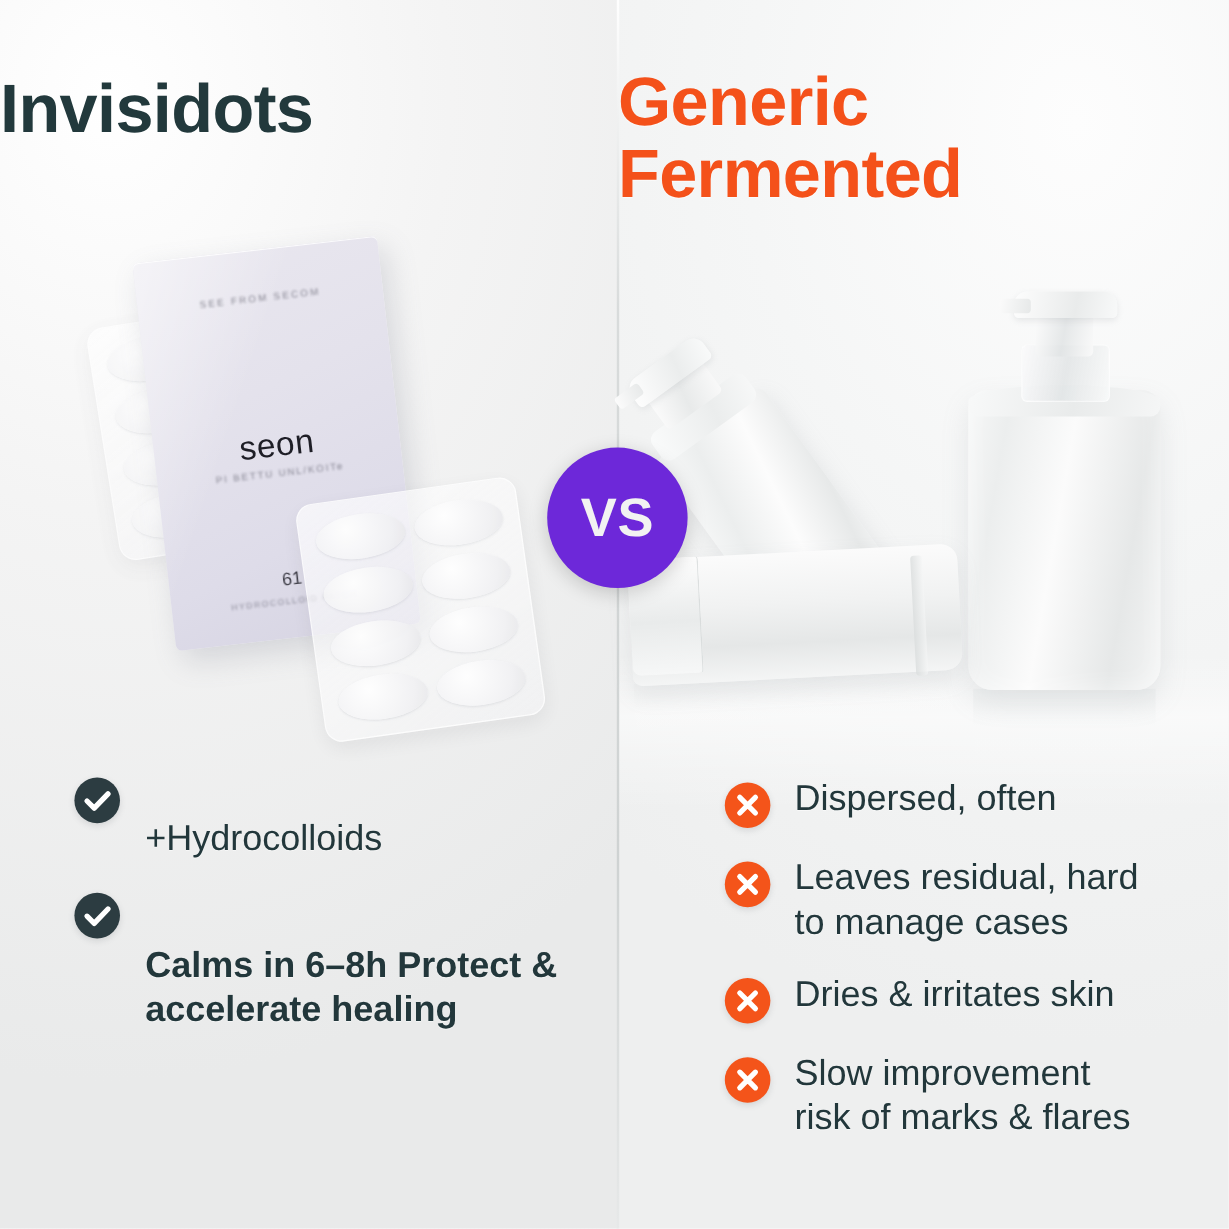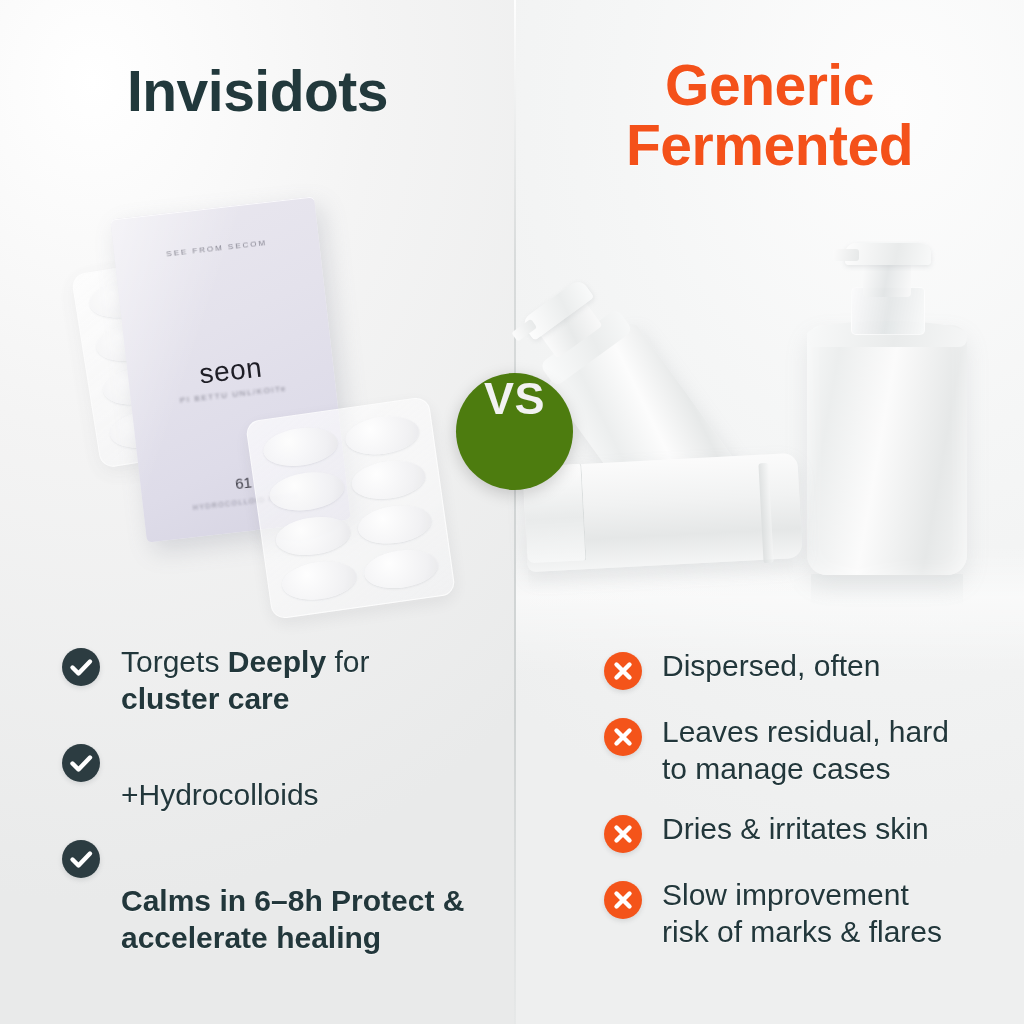--- a/index.html
+++ b/index.html
@@ -23,30 +23,30 @@
   #divider{position:absolute;left:514px;top:0;width:2px;height:1024px;
     background:linear-gradient(to bottom,rgba(255,255,255,.95),rgba(215,218,218,.95) 25%,rgba(205,209,209,.95) 70%,rgba(230,232,232,.9));
     z-index:4;}
 
   
   #floor-sheen{position:absolute;left:515px;top:545px;width:509px;height:130px;
     background:linear-gradient(to bottom,rgba(255,255,255,.0),rgba(255,255,255,.55) 40%,rgba(255,255,255,0));
     z-index:3;pointer-events:none;}
 
   
-  .title{position:absolute;z-index:6;text-align:center;font-weight:bold;letter-spacing:-.5px;}
+  .title{position:absolute;z-index:6;font-weight:bold;letter-spacing:-.5px;}
   #title-left{left:0;width:515px;top:62px;font-size:57px;line-height:1.05;color:#22393c;
     text-shadow:0 1px 1px rgba(255,255,255,.75);}
   #title-right{left:515px;width:509px;top:55px;font-size:57px;line-height:1.06;color:#f4511a;
     text-shadow:0 1px 1px rgba(255,255,255,.7);}
   #title-right .ln{display:block;}
 
   
   #vs-badge{position:absolute;left:456px;top:373px;width:117px;height:117px;border-radius:50%;
-    background:#4d7c0f;z-index:8;display:flex;align-items:flex-start;justify-content:center;
+    background:#6d28d9;z-index:8;display:flex;align-items:center;justify-content:center;
     box-shadow:0 4px 16px rgba(0,0,0,.18);}
   #vs-badge span{color:#f2f2f2;font-size:45px;font-weight:bold;letter-spacing:.5px;
     font-family:"Liberation Sans","DejaVu Sans",sans-serif;}
 
   
   #art-left{position:absolute;left:0;top:190px;width:515px;height:420px;z-index:5;}
 
   .patch-sheet{position:absolute;border-radius:14px;
     background:linear-gradient(150deg,rgba(255,255,255,.72),rgba(246,246,248,.52));
     border:1px solid rgba(255,255,255,.75);
@@ -225,45 +225,37 @@
     <div id="tube-seam"></div>
     <div id="tube-cap"></div>
   </div>
 
   <div id="vs-badge">
     <span>VS</span>
   </div>
 
   <div class="list" id="list-left">
 
+
+
     <div class="bullet">
       <span class="badge ok">
         <svg viewBox="0 0 38 38">
             <path d="M10.5 19.5 L16.5 25.5 L28 13.5" fill="none" stroke="#ffffff" stroke-width="4.4" stroke-linecap="round" stroke-linejoin="round"></path>
           </svg>
       </span>
-      <span class="btext"><span class="rg">Torgets </span><b>Deeply</b><span class="rg"> for</span><br><b>cluster care</b></span>
-    </div>
-
+      <span class="btext"><br><span class="rg">+Hydrocolloids</span></span>
+    </div>
 
     <div class="bullet">
       <span class="badge ok">
         <svg viewBox="0 0 38 38">
             <path d="M10.5 19.5 L16.5 25.5 L28 13.5" fill="none" stroke="#ffffff" stroke-width="4.4" stroke-linecap="round" stroke-linejoin="round"></path>
           </svg>
       </span>
-      <span class="btext"><br><span class="rg">+Hydrocolloids</span></span>
-    </div>
-
-    <div class="bullet">
-      <span class="badge ok">
-        <svg viewBox="0 0 38 38">
-            <path d="M10.5 19.5 L16.5 25.5 L28 13.5" fill="none" stroke="#ffffff" stroke-width="4.4" stroke-linecap="round" stroke-linejoin="round"></path>
-          </svg>
-      </span>
       <span class="btext bold"><b>Calms in 6–8h Protect &amp;</b><br><b>accelerate healing</b></span>
     </div>
 
   </div>
 
   <div class="list" id="list-right">
 
     <div class="bullet">
       <span class="badge bad">
         <svg viewBox="0 0 38 38">

